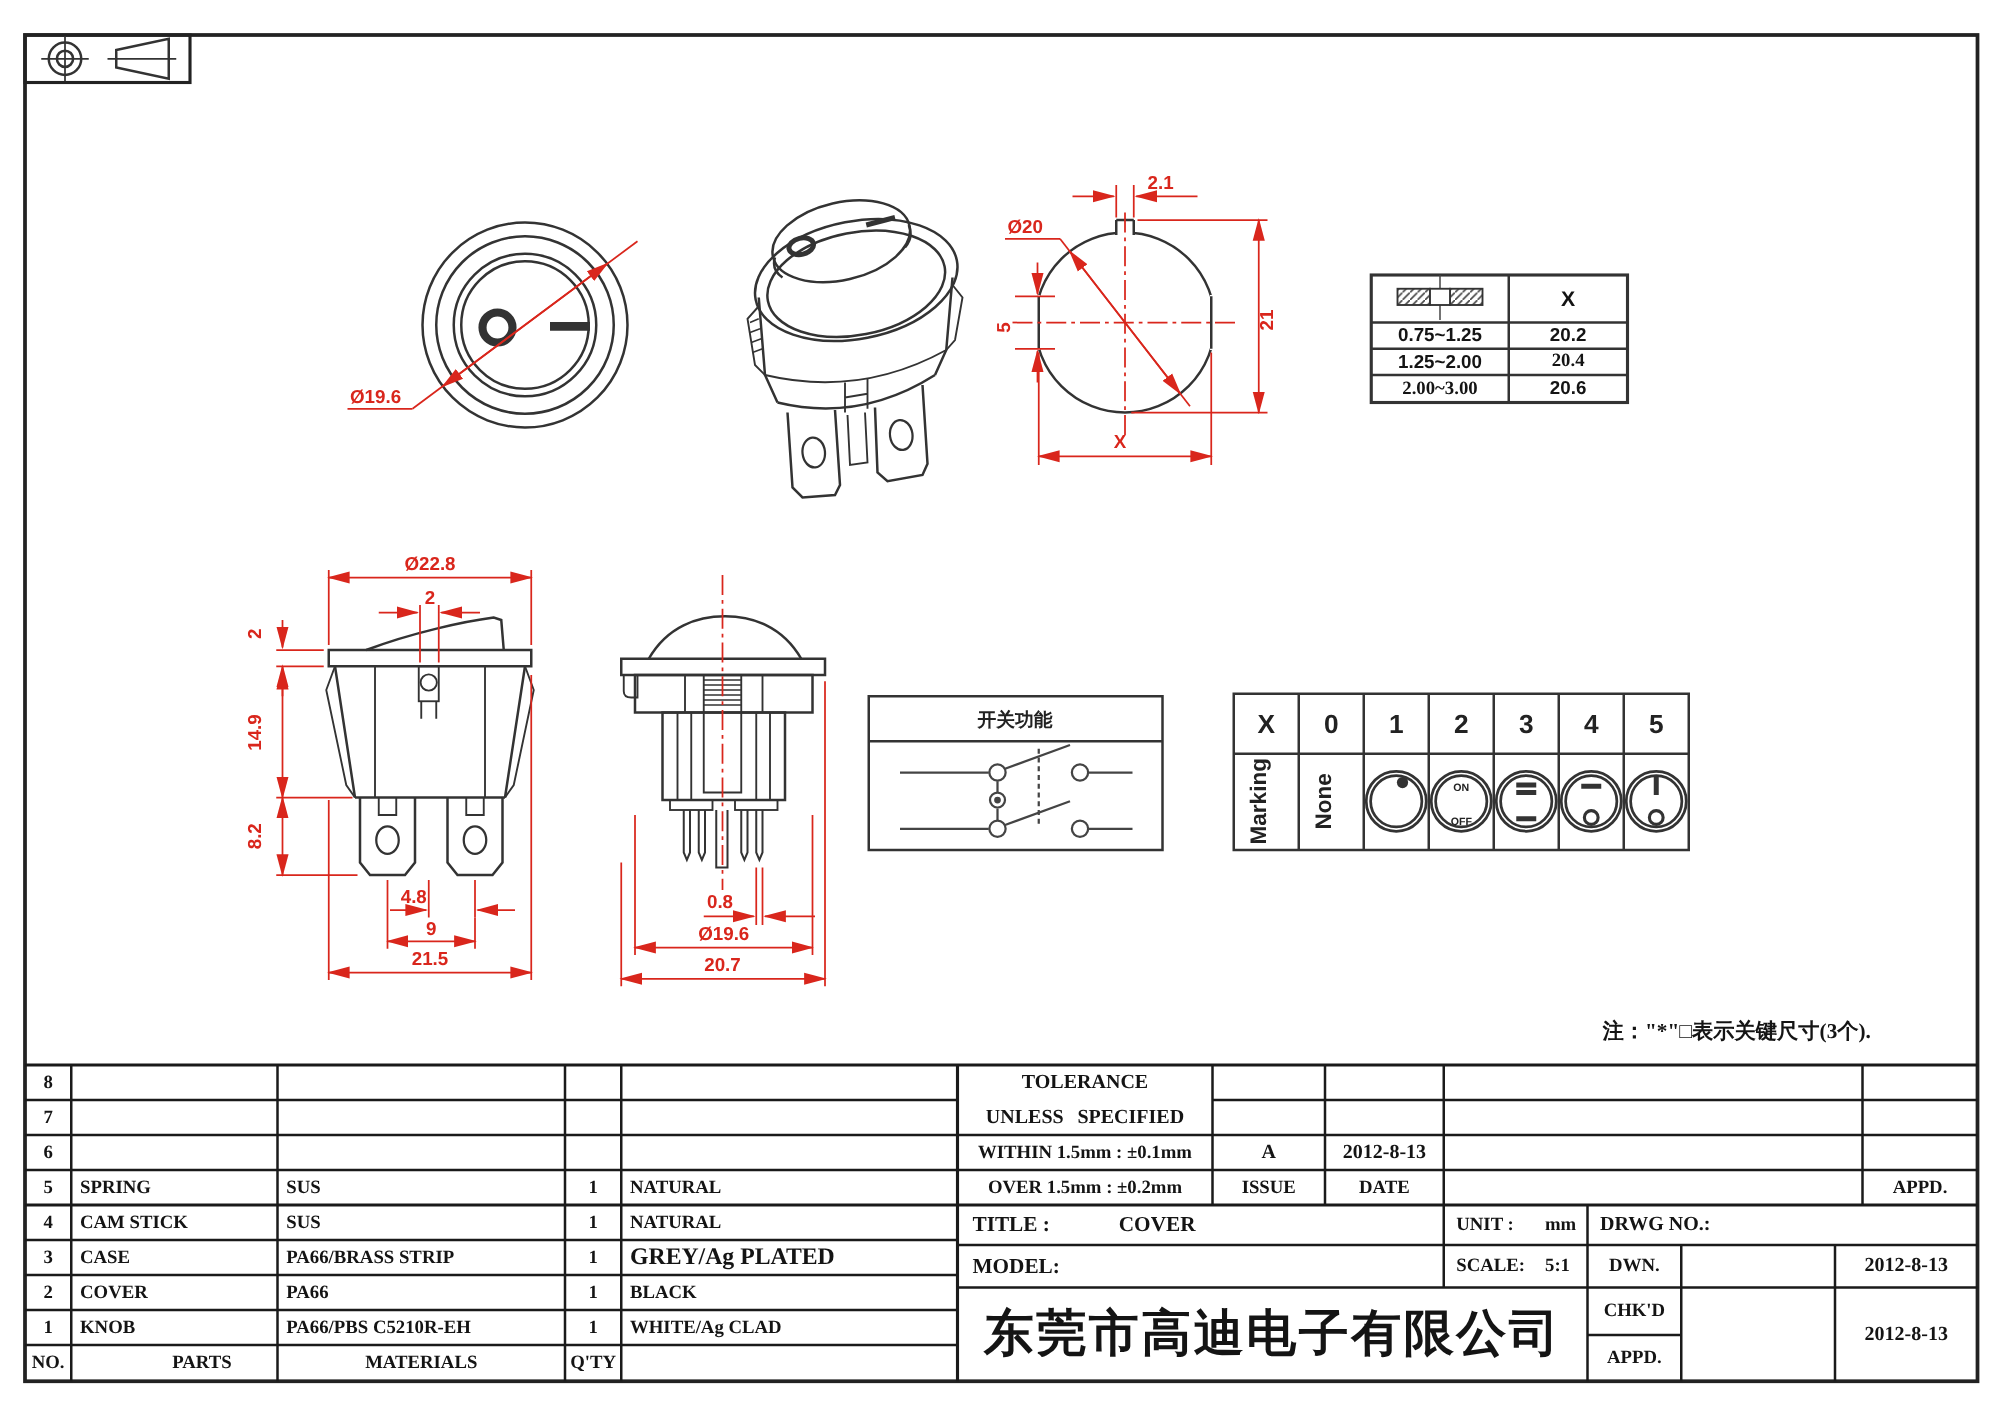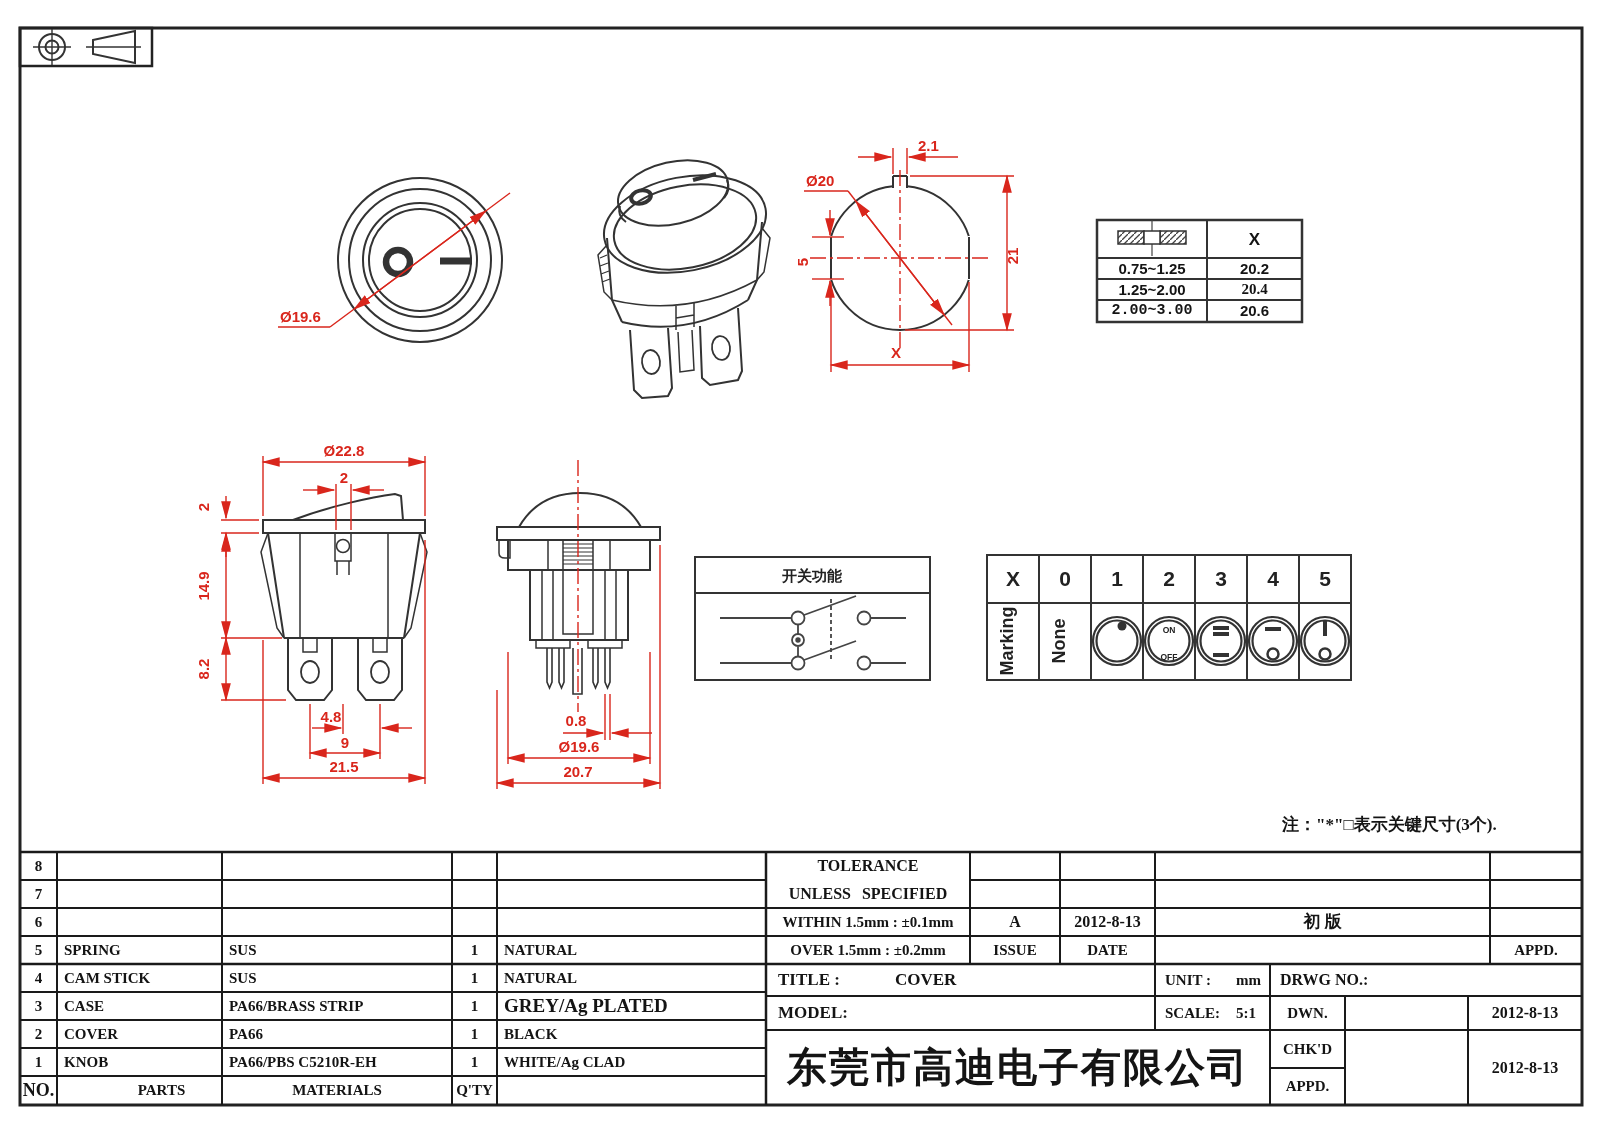--- a/index.html
+++ b/index.html
@@ -326,21 +326,21 @@
   </g>
 </svg>
 
 <div class="t" style="left:1282px;top:812px;width:300px;height:26px;line-height:26px;font-size:17px;">注："*"□表示关键尺寸(3个).</div>
 
 <div class="t c" style="left:1207px;top:227px;width:95px;height:26px;line-height:26px;font-size:17px;font-family:'Liberation Sans',sans-serif;">X</div>
 <div class="t c" style="left:1097px;top:258px;width:110px;height:21px;line-height:21px;font-size:15px;font-family:'Liberation Sans',sans-serif;">0.75~1.25</div>
 <div class="t c" style="left:1207px;top:258px;width:95px;height:21px;line-height:21px;font-size:15px;font-family:'Liberation Sans',sans-serif;">20.2</div>
 <div class="t c" style="left:1097px;top:279px;width:110px;height:21px;line-height:21px;font-size:15px;font-family:'Liberation Sans',sans-serif;">1.25~2.00</div>
 <div class="t c" style="left:1207px;top:279px;width:95px;height:21px;line-height:21px;font-size:15px;font-family:Liberation Serif, serif;">20.4</div>
-<div class="t c" style="left:1097px;top:300px;width:110px;height:36px;line-height:22px;font-size:15px;font-family:Liberation Mono, monospace;">2.00~3.00</div>
+<div class="t c" style="left:1097px;top:300px;width:110px;height:36px;line-height:22px;font-size:15px;font-family:Liberation Serif, serif;">2.00~3.00</div>
 <div class="t c" style="left:1207px;top:300px;width:95px;height:22px;line-height:22px;font-size:15px;font-family:'Liberation Sans',sans-serif;">20.6</div>
 
 <div class="t c" style="left:20px;top:852px;width:37px;height:28px;line-height:28px;font-size:15px;">8</div>
 <div class="t c" style="left:20px;top:880px;width:37px;height:28px;line-height:28px;font-size:15px;">7</div>
 <div class="t c" style="left:20px;top:908px;width:37px;height:28px;line-height:28px;font-size:15px;">6</div>
 <div class="t c" style="left:20px;top:936px;width:37px;height:28px;line-height:28px;font-size:15px;">5</div>
 <div class="t" style="left:64px;top:936px;width:155px;height:28px;line-height:28px;font-size:15px;">SPRING</div>
 <div class="t" style="left:229px;top:936px;width:220px;height:28px;line-height:28px;font-size:15px;">SUS</div>
 <div class="t c" style="left:452px;top:936px;width:45px;height:28px;line-height:28px;font-size:15px;">1</div>
 <div class="t" style="left:504px;top:936px;width:255px;height:28px;line-height:28px;font-size:15px;">NATURAL</div>
@@ -357,34 +357,33 @@
 <div class="t c" style="left:20px;top:1020px;width:37px;height:28px;line-height:28px;font-size:15px;">2</div>
 <div class="t" style="left:64px;top:1020px;width:155px;height:28px;line-height:28px;font-size:15px;">COVER</div>
 <div class="t" style="left:229px;top:1020px;width:220px;height:28px;line-height:28px;font-size:15px;">PA66</div>
 <div class="t c" style="left:452px;top:1020px;width:45px;height:28px;line-height:28px;font-size:15px;">1</div>
 <div class="t" style="left:504px;top:1020px;width:255px;height:28px;line-height:28px;font-size:15px;">BLACK</div>
 <div class="t c" style="left:20px;top:1048px;width:37px;height:28px;line-height:28px;font-size:15px;">1</div>
 <div class="t" style="left:64px;top:1048px;width:155px;height:28px;line-height:28px;font-size:15px;">KNOB</div>
 <div class="t" style="left:229px;top:1048px;width:220px;height:28px;line-height:28px;font-size:15px;">PA66/PBS C5210R-EH</div>
 <div class="t c" style="left:452px;top:1048px;width:45px;height:28px;line-height:28px;font-size:15px;">1</div>
 <div class="t" style="left:504px;top:1048px;width:255px;height:28px;line-height:28px;font-size:15px;">WHITE/Ag CLAD</div>
-<div class="t c" style="left:20px;top:1076px;width:37px;height:40px;line-height:29px;font-size:18px;">NO.</div>
+<div class="t c" style="left:20px;top:1076px;width:37px;height:40px;line-height:29px;font-size:15px;">NO.</div>
 <div class="t c" style="left:57px;top:1076px;width:165px;height:29px;line-height:29px;font-size:15px;padding-left:22px;">PARTS</div>
 <div class="t c" style="left:222px;top:1076px;width:230px;height:29px;line-height:29px;font-size:15px;">MATERIALS</div>
 <div class="t c" style="left:452px;top:1076px;width:45px;height:29px;line-height:29px;font-size:15px;">Q'TY</div>
 
 <div class="t c" style="left:766px;top:852px;width:204px;height:28px;line-height:28px;font-size:16px;">TOLERANCE</div>
 <div class="t c ws" style="left:766px;top:880px;width:204px;height:28px;line-height:28px;font-size:16px;">UNLESS SPECIFIED</div>
 <div class="t c" style="left:768px;top:908px;width:200px;height:28px;line-height:28px;font-size:15px;">WITHIN 1.5mm : ±0.1mm</div>
 <div class="t c" style="left:768px;top:936px;width:200px;height:28px;line-height:28px;font-size:15px;">OVER 1.5mm : ±0.2mm</div>
 <div class="t c" style="left:970px;top:908px;width:90px;height:28px;line-height:28px;font-size:16px;">A</div>
 <div class="t c" style="left:970px;top:936px;width:90px;height:28px;line-height:28px;font-size:15px;">ISSUE</div>
 <div class="t c" style="left:1060px;top:908px;width:95px;height:28px;line-height:28px;font-size:16px;">2012-8-13</div>
 <div class="t c" style="left:1060px;top:936px;width:95px;height:28px;line-height:28px;font-size:15px;">DATE</div>
-<div class="t c" style="left:1155px;top:908px;width:335px;height:28px;line-height:28px;font-size:17px;">初  版</div>
 <div class="t c" style="left:1490px;top:936px;width:92px;height:28px;line-height:28px;font-size:15px;">APPD.</div>
 
 <div class="t" style="left:778px;top:964px;width:70px;height:32px;line-height:32px;font-size:17px;">TITLE :</div>
 <div class="t" style="left:895px;top:964px;width:150px;height:32px;line-height:32px;font-size:17px;">COVER</div>
 <div class="t" style="left:1165px;top:964px;width:62px;height:32px;line-height:32px;font-size:15px;">UNIT :</div>
 <div class="t" style="left:1236px;top:964px;width:32px;height:32px;line-height:32px;font-size:15px;">mm</div>
 <div class="t" style="left:1280px;top:964px;width:200px;height:32px;line-height:32px;font-size:16px;">DRWG NO.:</div>
 <div class="t" style="left:778px;top:996px;width:150px;height:34px;line-height:34px;font-size:17px;">MODEL:</div>
 <div class="t" style="left:1165px;top:996px;width:62px;height:34px;line-height:34px;font-size:15px;">SCALE:</div>
 <div class="t" style="left:1236px;top:996px;width:32px;height:34px;line-height:34px;font-size:15px;">5:1</div>

